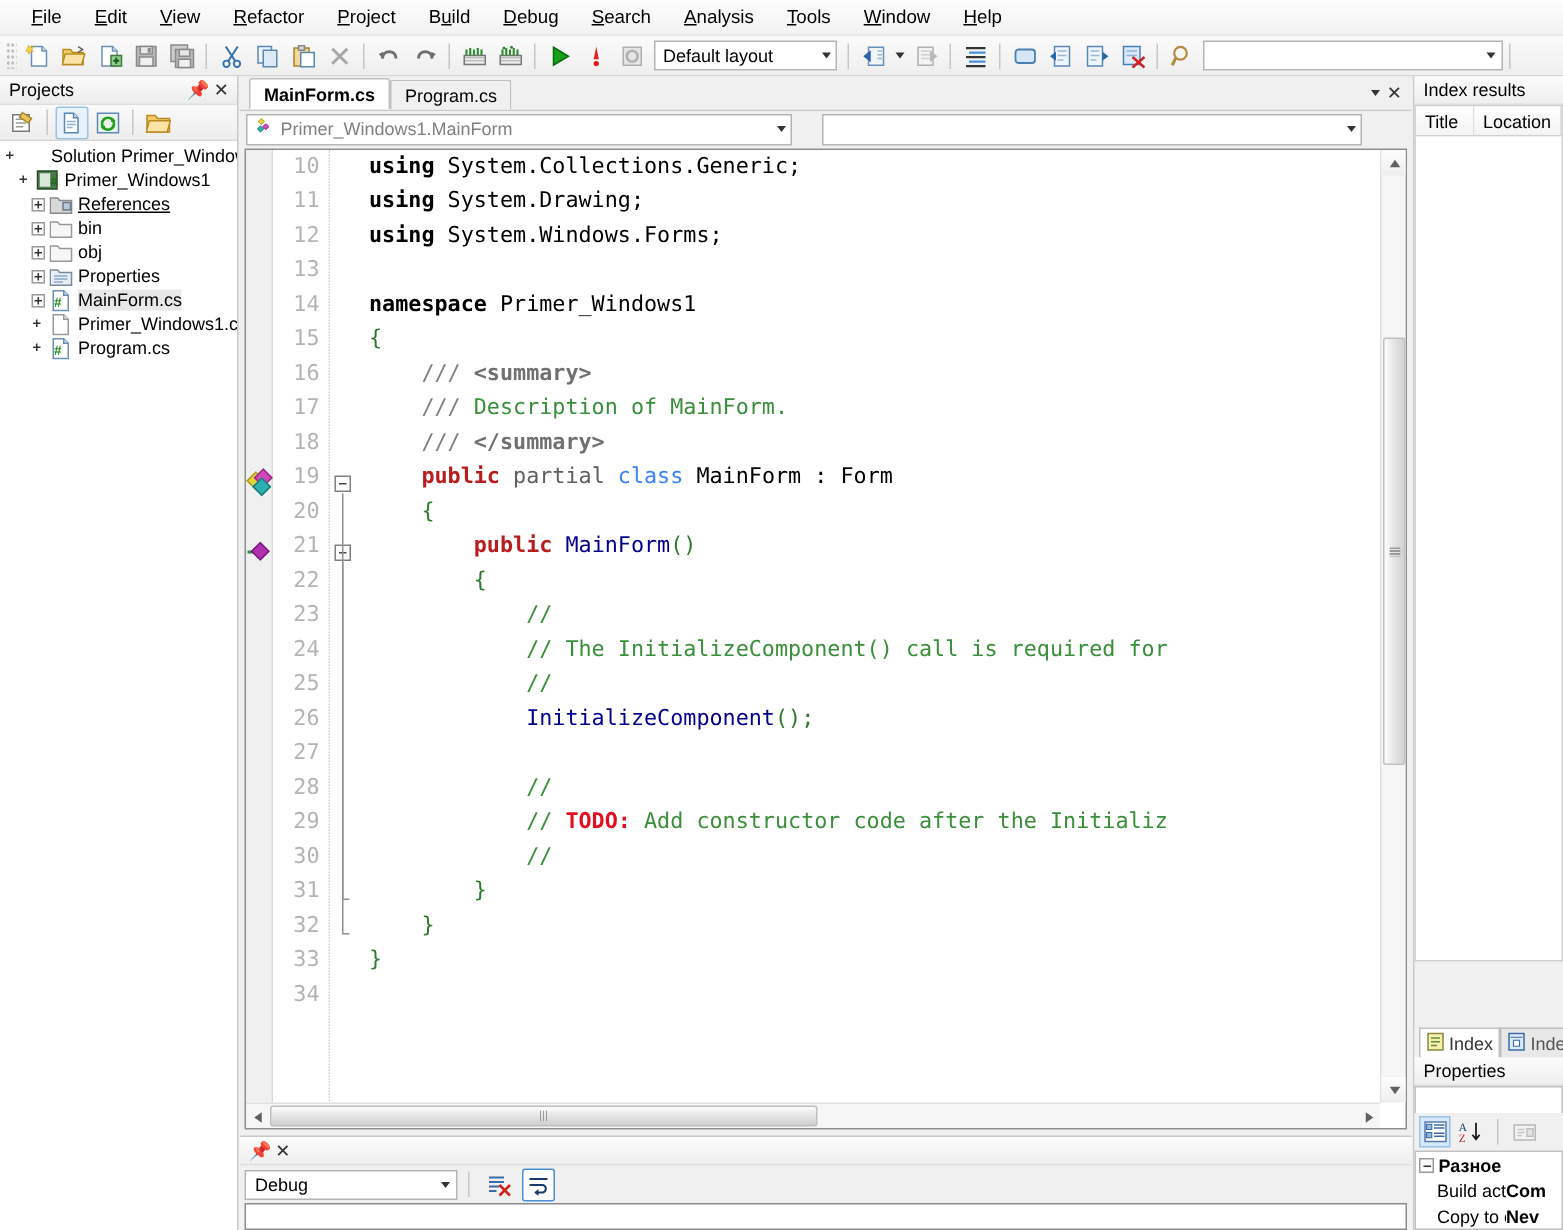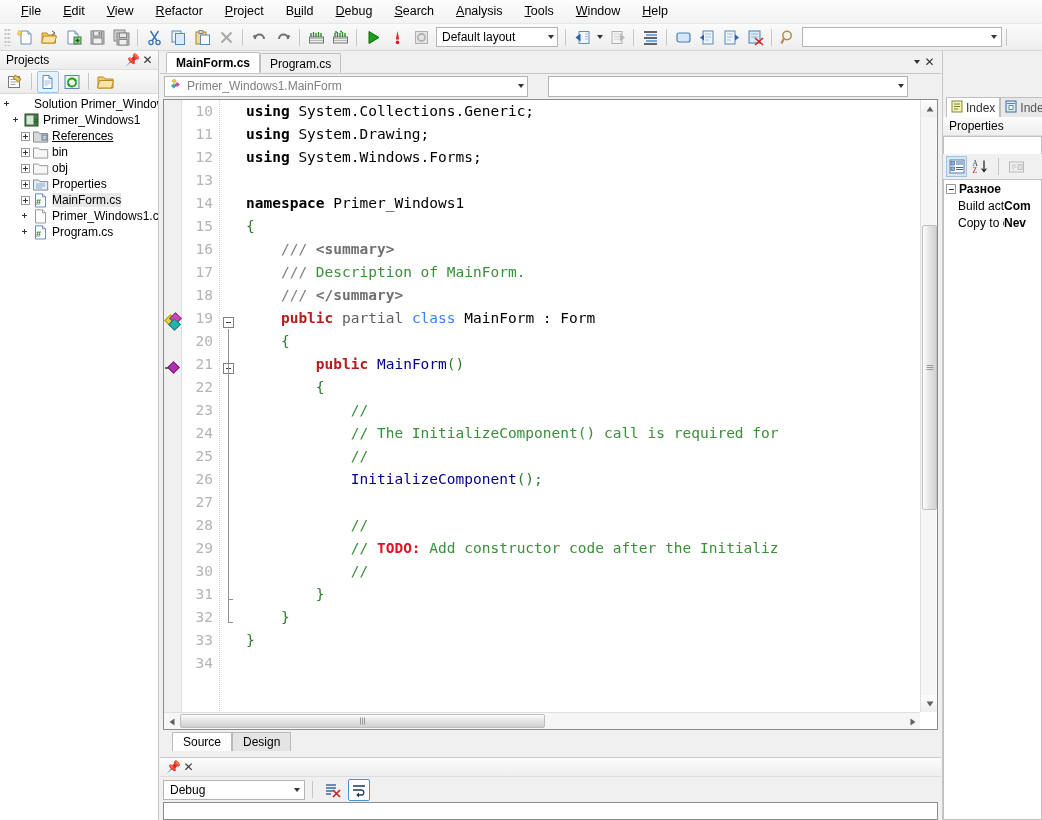--- a/index.html
+++ b/index.html
@@ -727,28 +727,20 @@
           </div>
           <div style="position:absolute;right:0;top:0;width:15px;height:17px;display:flex;align-items:center;justify-content:center">
             <svg width="6" height="8" viewBox="0 0 6 8">
                 <path d="M5.5 4 L0.5 0.5 L0.5 7.5 Z" fill="#606060"></path>
               </svg>
           </div>
         </div>
       </div>
     </div>
 
-    <div class="srcdesign">
-      <div class="sdtab">
-        <span>Source</span>
-      </div>
-      <div class="sdtab inactive">
-        <span>Design</span>
-      </div>
-    </div>
   </div>
 
   <div id="output">
     <div class="panel-title">
       <span class="pin-icon">📌</span>
       <span class="close-icon">✕</span>
     </div>
     <div class="out-toolbar">
       <div class="out-combo">
         <span>Debug</span>
@@ -765,20 +757,30 @@
         <svg width="16" height="16" viewBox="0 0 16 16">
           <path d="M2 4 h12 M2 8 h9 a2.6 2.6 0 0 1 0 5 h-5" fill="none" stroke="#1a3a6a" stroke-width="1.3"></path>
           <path d="M8 10.6 L5.2 13 L8 15.4 Z" fill="#1a3a6a"></path>
         </svg>
       </div>
     </div>
     <div class="out-text"></div>
   </div>
 
   <div id="right-col">
+    <div id="index-results">
+      <div class="panel-title">
+        <span class="ttl">Index results</span>
+      </div>
+      <div class="ir-head">
+        <div class="ir-col" style="width:52px">Title</div>
+        <div class="ir-col" style="flex:1">Location</div>
+      </div>
+      <div class="ir-body"></div>
+    </div>
 
     <div class="rbottom-tabs">
       <div class="rtab active">
         <span>
           <svg width="12" height="13" viewBox="0 0 12 13">
             <rect x="1" y="1" width="10" height="11" fill="#f5f0b0" stroke="#8a8a3a"></rect>
             <path d="M3 4 h6 M3 6.5 h6 M3 9 h4" stroke="#6a8a3a" stroke-width="1"></path>
           </svg>
         </span>
         <span>Index</span>

